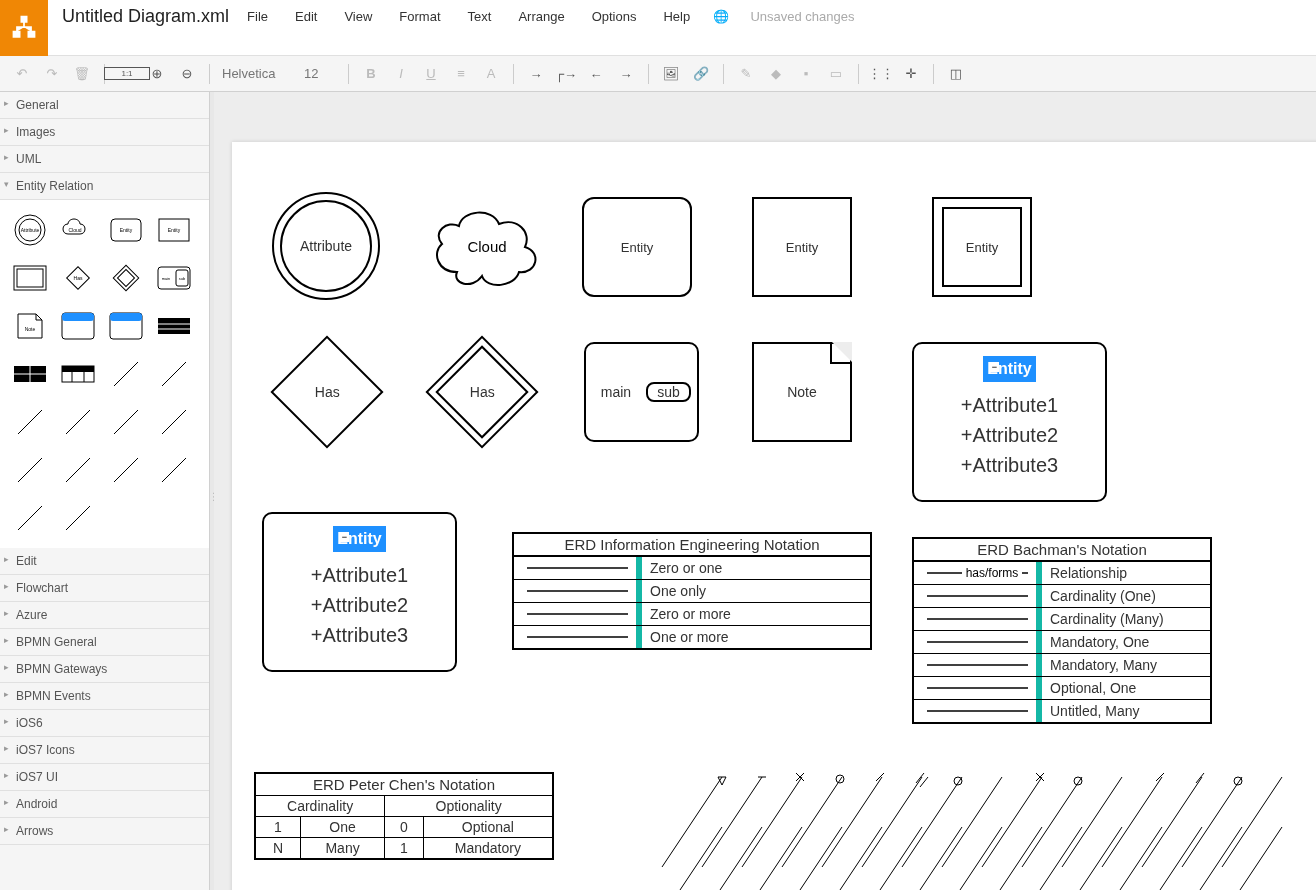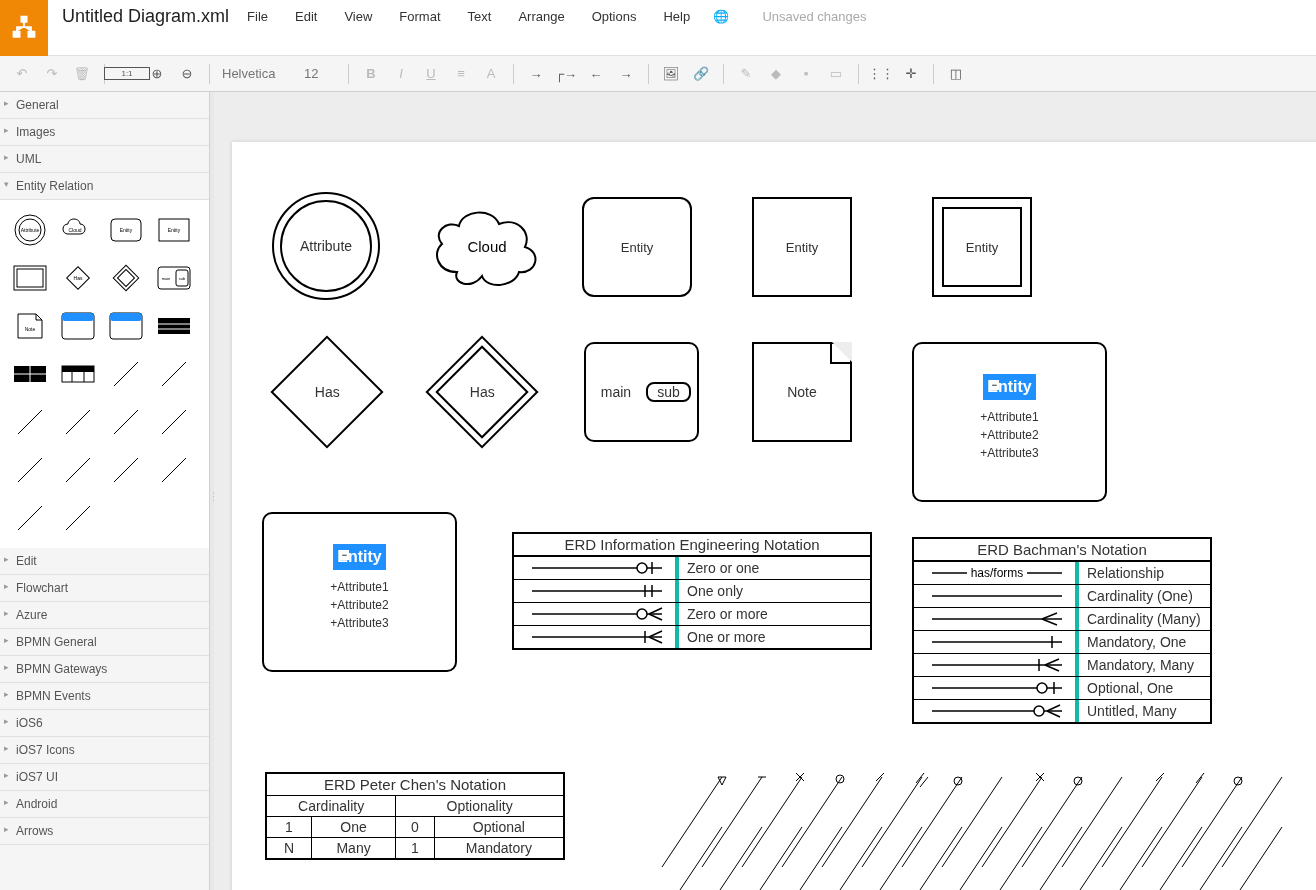--- a/index.html
+++ b/index.html
@@ -5,21 +5,21 @@
 html,body{margin:0;padding:0;font-family:-apple-system,BlinkMacSystemFont,"Segoe UI",Helvetica,Arial,sans-serif;font-size:13px;color:#333;background:#fff;height:100%;overflow:hidden}
 *{box-sizing:border-box}
 .app{display:flex;flex-direction:column;height:890px;width:1316px}
 .titlebar{display:flex;align-items:flex-start;height:56px;border-bottom:1px solid #e0e0e0}
 .logo{width:48px;height:56px;background:#f08705;display:flex;align-items:center;justify-content:center;flex-shrink:0}
 .logo svg{width:28px;height:28px}
 .title-area{display:flex;flex-direction:row;padding:4px 10px 0;gap:4px}
 .doc-title{font-size:18px;color:#222;padding:2px 4px}
 .menubar{display:flex;gap:7px;align-items:center}
 .menu-item{padding:4px 10px;cursor:pointer;color:#333}
-.unsaved{color:#aaa;margin-left:20px}
+.unsaved{color:#aaa;margin-left:8px}
 .globe-icon{margin:0 6px;color:#666}
 .toolbar{height:36px;background:#f5f5f5;border-bottom:1px solid #d0d0d0;display:flex;align-items:center;padding:0 8px;gap:2px}
 .tb-btn{width:28px;height:28px;display:flex;align-items:center;justify-content:center;cursor:pointer;color:#555;border-radius:2px}
 .tb-btn.disabled{color:#bbb;cursor:default}
 .tb-sep{width:1px;height:20px;background:#ccc;margin:0 6px}
 .tb-input{border:none;background:transparent;font-size:13px;color:#404040;width:80px;padding:4px}
 .tb-input.short{width:40px}
 .main-area{display:flex;flex:1;overflow:hidden}
 .sidebar{width:210px;background:#f5f5f5;display:flex;flex-direction:column;border-right:1px solid #d0d0d0;overflow-y:auto}
 .side-sect{padding:6px 10px 6px 16px;font-size:12px;color:#555;cursor:pointer;border-bottom:1px solid #e0e0e0;position:relative}
@@ -42,27 +42,27 @@
 .dbl-diamond::after{content:"";position:absolute;inset:5px;border:2px solid #000}
 .mainsub{border:2px solid #000;border-radius:10px;background:#fff;display:flex}
 .mainsub .m{flex:1;display:flex;align-items:center;justify-content:center}
 .mainsub .s{width:45px;border:2px solid #000;border-radius:8px;margin:6px 6px 6px 0;display:flex;align-items:center;justify-content:center}
 .note{border:2px solid #000;background:#fff;position:relative}
 .note::before{content:"";position:absolute;top:-2px;right:-2px;width:0;height:0;border-top:20px solid #ededed;border-left:20px solid transparent}
 .note::after{content:"";position:absolute;top:0;right:0;width:18px;height:18px;border-bottom:2px solid #000;border-left:2px solid #000}
 .entity-card{border:2px solid #000;border-radius:10px;background:#fff;overflow:hidden;display:flex;flex-direction:column}
 .entity-card .hdr{background:#1e90ff;color:#fff;font-weight:600;text-align:center;padding:4px;font-size:16px;position:relative}
 .entity-card .hdr .minus{position:absolute;left:6px;top:6px;width:10px;height:10px;background:#fff;font-size:9px;color:#333;text-align:center;line-height:10px}
-.entity-card .body{padding:8px 10px;font-size:12px;line-height:1.5;text-align:left}
+.entity-card .body{padding:8px 10px;font-size:20px;line-height:1.5;text-align:left}
 .leg-table{position:absolute;border:2px solid #000;background:#fff;font-size:14px}
 .leg-table .lt-hdr{text-align:center;font-size:15px;padding:2px;border-bottom:2px solid #000}
 .leg-table .lt-row{display:flex;border-bottom:1px solid #000}
 .leg-table .lt-row:last-child{border-bottom:none}
 .leg-table .lt-cell{padding:3px 8px;display:flex;align-items:center}
-.leg-table .lt-img{width:165px;border-right:4px solid #14b8a6;justify-content:flex-end}
+.leg-table .lt-img{width:128px;border-right:6px solid #14b8a6;justify-content:flex-start}
 .leg-table .lt-txt{flex:1}
 .chen-table{position:absolute;border:2px solid #000;background:#fff;font-size:14px;text-align:center}
 .chen-table td,.chen-table th{border:1px solid #000;padding:2px 8px;font-weight:normal}
 .chen-table .ch-hdr{font-size:15px}
 .splitter{width:4px;background:#e8e8e8;cursor:col-resize;position:relative}
 .splitter::after{content:"⋮";position:absolute;top:50%;left:-1px;color:#999;font-size:10px}
 </style>
 </head>
 <body>
 
@@ -471,21 +471,21 @@
                   <line x1="5" y1="8" x2="135" y2="8" stroke="#000" stroke-width="1.5"></line>
                   <circle cx="112" cy="8" r="5" fill="#fff" stroke="#000" stroke-width="1.5"></circle>
                   <line x1="120" y1="8" x2="133" y2="2" stroke="#000" stroke-width="1.5"></line>
                   <line x1="120" y1="8" x2="133" y2="14" stroke="#000" stroke-width="1.5"></line>
                 </svg>
               </div>
               <div class="lt-cell lt-txt">Untitled, Many</div>
             </div>
         </div>
 
-        <table class="chen-table" style="left:33px;top:630px;width:300px;border-collapse:collapse">
+        <table class="chen-table" style="left:22px;top:630px;width:300px;border-collapse:collapse">
           <tbody>
               <tr>
                 <th colspan="4" class="ch-hdr">ERD Peter Chen's Notation</th>
               </tr>
           <tr>
                 <th colspan="2">Cardinality</th>
                 <th colspan="2">Optionality</th>
               </tr>
           <tr>
                 <td>1</td>

